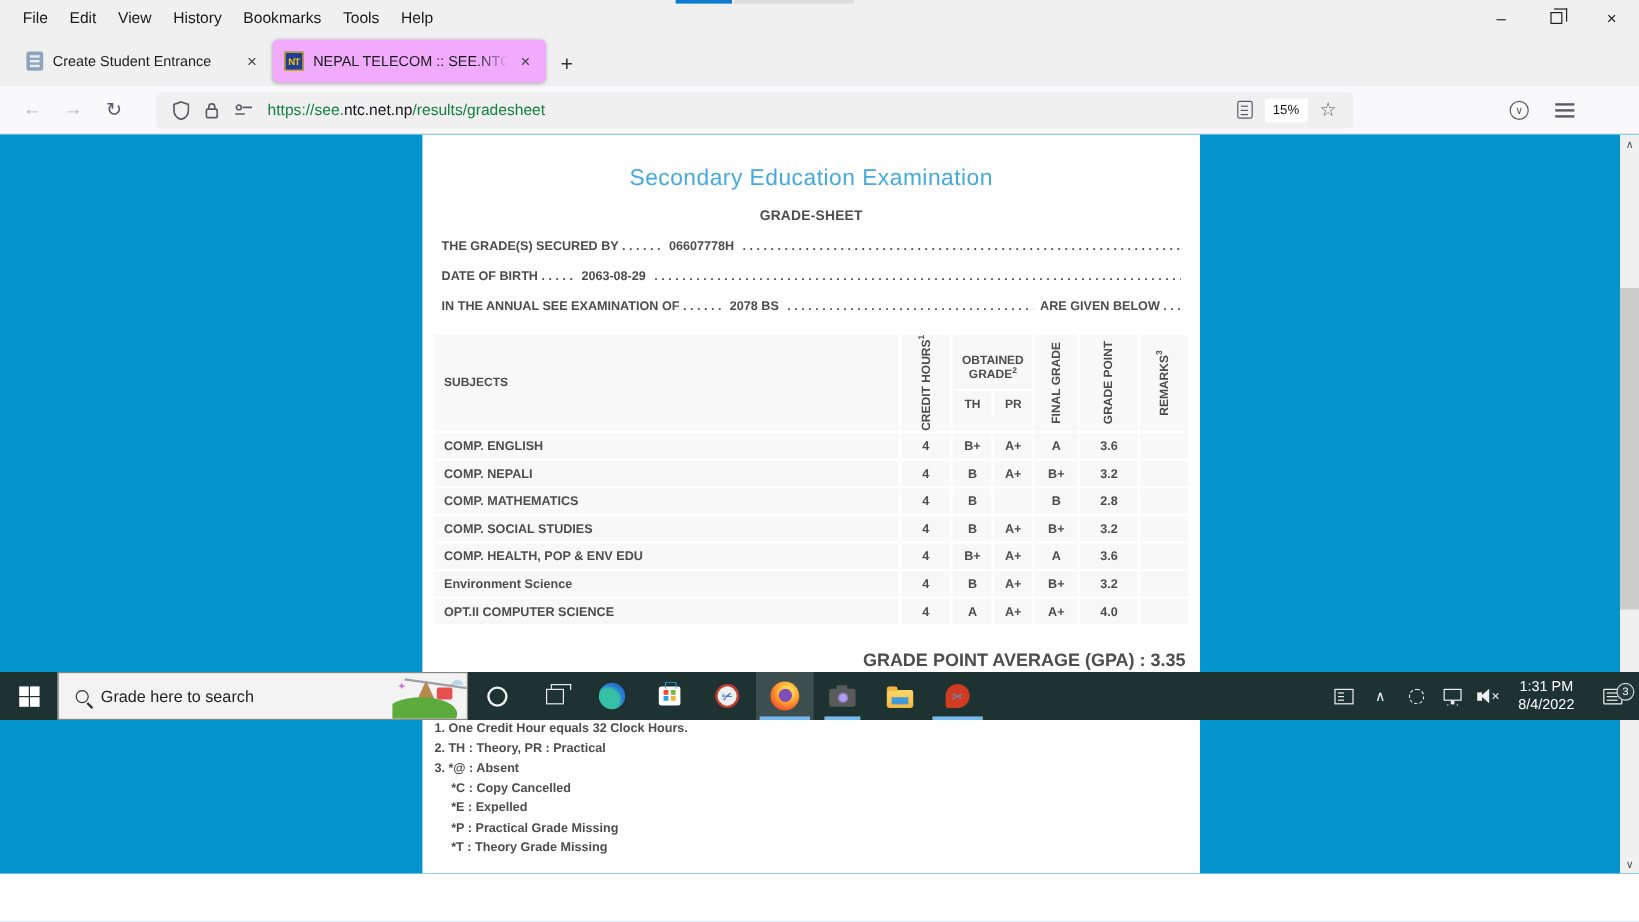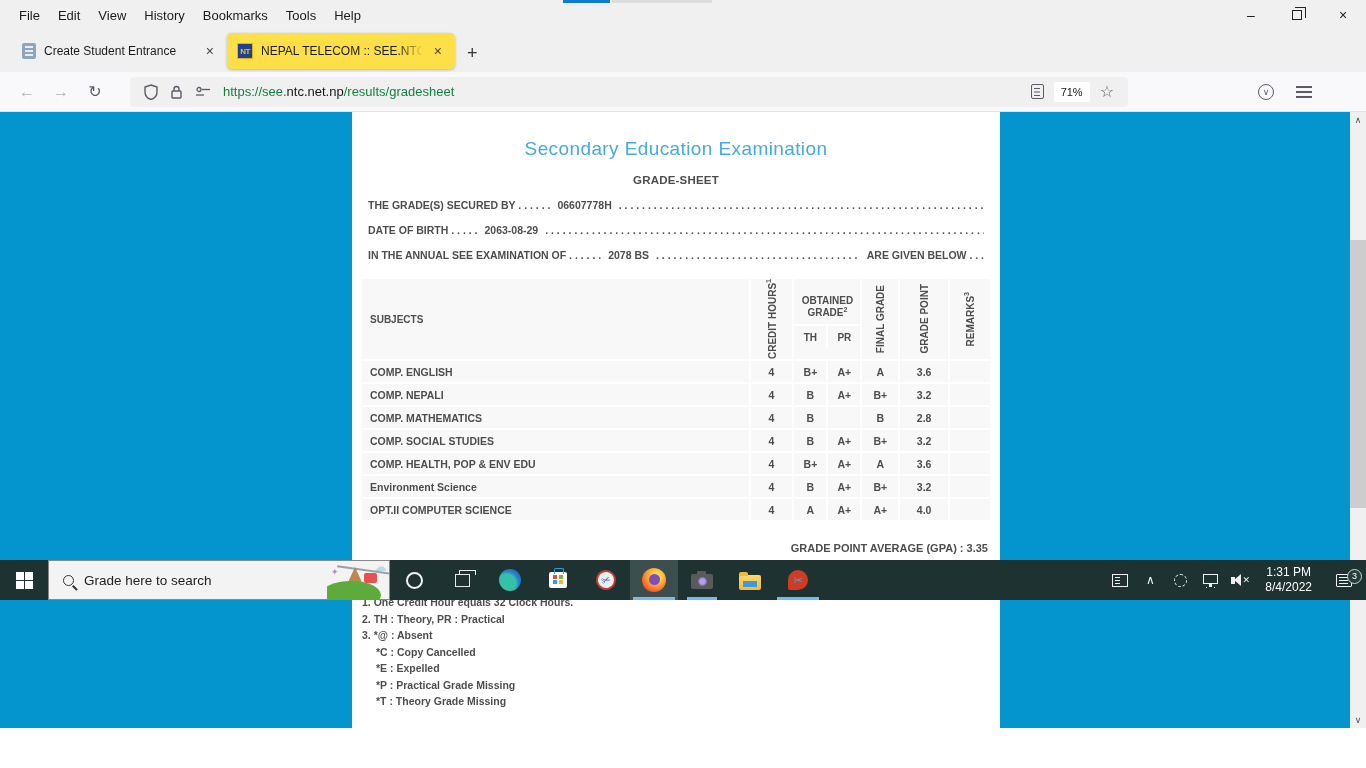--- a/index.html
+++ b/index.html
@@ -12,21 +12,21 @@
   .strip-blue { position:absolute; left:563px; top:0; width:47px; height:3px; background:#0c7bd2; }
   .strip-gray { position:absolute; left:612px; top:0; width:100px; height:3px; background:#dddddd; }
   .win-controls { position:absolute; right:0; top:0; height:30px; display:flex; align-items:center; }
   .win-btn { width:46px; height:30px; display:flex; align-items:center; justify-content:center; font-size:14px; color:#222; }
   .max-glyph { width:10px; height:10px; border:1.3px solid #222; position:relative; }
   .max-glyph:before { content:""; position:absolute; left:2px; top:-4px; width:10px; height:10px; border:1.3px solid #222; border-bottom:none; border-left:none; background:transparent; }
 
   .tabbar { height:42px; background:#f0f0f0; display:flex; align-items:flex-end; padding-left:12px; }
   .tab { height:36px; display:flex; align-items:center; padding:0 10px; font-size:12px; color:#1b1b1b; border-radius:5px 5px 0 0; margin-bottom:3px; }
   .tab.inactive { width:215px; }
-  .tab.active { width:228px; background:#fde047; border-radius:5px; box-shadow:0 1px 3px rgba(0,0,0,.25); margin-bottom:3px; }
+  .tab.active { width:228px; background:#f0abfc; border-radius:5px; box-shadow:0 1px 3px rgba(0,0,0,.25); margin-bottom:3px; }
   .tab-label { flex:1; white-space:nowrap; overflow:hidden; margin:0 8px; }
   .tab-label.fade { -webkit-mask-image:linear-gradient(to right,#000 85%,transparent); mask-image:linear-gradient(to right,#000 85%,transparent); }
   .tab-close { font-size:14px; color:#444; padding:0 3px; }
   .doc-icon { width:14px; height:16px; background:#8ea6bd; border-radius:2px; position:relative; }
   .doc-icon:before { content:""; position:absolute; left:3px; top:3px; width:8px; height:2px; background:#e8eef4; box-shadow:0 4px 0 #e8eef4, 0 8px 0 #e8eef4; }
   .nt-icon { width:16px; height:16px; background:#1d3f94; border:1.5px solid #e9b30c; display:flex; align-items:center; justify-content:center; color:#f4c20d; font-size:8px; font-weight:bold; letter-spacing:-.5px; }
   .newtab-btn { font-size:18px; color:#333; padding:0 12px; margin-bottom:8px; }
 
   .navbar { height:40px; background:#f9f9fb; display:flex; align-items:center; border-bottom:1px solid #e3e3e5; }
   .nav-icon { font-size:16px; color:#5b5b66; width:34px; text-align:center; }
@@ -63,21 +63,21 @@
   .vtext { writing-mode:vertical-rl; transform:rotate(180deg); margin:0 auto; line-height:1.1; white-space:nowrap; }
   th.subj-h { text-align:left; padding-left:8px; }
   th.vcol { border-left:2px solid #fff; }
   .obt-group { padding:0; border-left:2px solid #fff; }
   .obt-top { text-align:center; height:34px; display:flex; align-items:center; justify-content:center; }
   .obt-bottom { display:flex; height:24px; border-top:2px solid #fff; }
   .obt-bottom span { flex:1; display:flex; align-items:center; justify-content:center; }
   .obt-bottom span + span { border-left:2px solid #fff; }
   sup { font-size:7px; }
 
-  .gpa-line { text-align:right; font-size:11px; font-weight:bold; margin-top:20px; padding-right:2px; }
+  .gpa-line { text-align:right; font-size:15px; font-weight:bold; margin-top:20px; padding-right:2px; }
   .pass-line { text-align:right; font-size:10.5px; font-weight:bold; margin-top:12px; padding-right:2px; }
   .notes { font-size:10.5px; font-weight:bold; margin-top:16px; line-height:16.5px; }
   .notes .indent { padding-left:14px; }
 
   
   .scrollbar { position:absolute; right:0; top:0; width:16px; height:616px; background:#f0f0f0; }
   .sb-arrow { position:absolute; left:0; width:16px; height:16px; color:#505050; font-size:9px; display:flex; align-items:center; justify-content:center; }
   .sb-thumb { position:absolute; left:0; top:128px; width:16px; height:268px; background:#cdcdcd; }
 
   
@@ -186,21 +186,21 @@
       </span>
       <span class="svgicon">
         <svg width="16" height="12" viewBox="0 0 16 12">
             <circle cx="4" cy="3.5" r="2" fill="none" stroke="#5b5b66" stroke-width="1.3"></circle>
             <line x1="7" y1="3.5" x2="15" y2="3.5" stroke="#5b5b66" stroke-width="1.3"></line>
             <line x1="1" y1="9" x2="9" y2="9" stroke="#5b5b66" stroke-width="1.3"></line>
           </svg>
       </span>
       <span class="url-text"><span class="url-dim">https://see.</span><span class="url-domain">ntc.net.np</span><span class="url-dim">/results/gradesheet</span></span>
       <span class="reader-icon"></span>
-      <span class="zoom-pill">71%</span>
+      <span class="zoom-pill">15%</span>
       <span class="star">☆</span>
     </div>
     <span class="pocket">∨</span>
     <span class="hamburger"></span>
   </div>
 
   <div class="content">
     <div class="page">
       <div class="page-title">Secondary Education Examination</div>
       <div class="page-subtitle">GRADE-SHEET</div>

